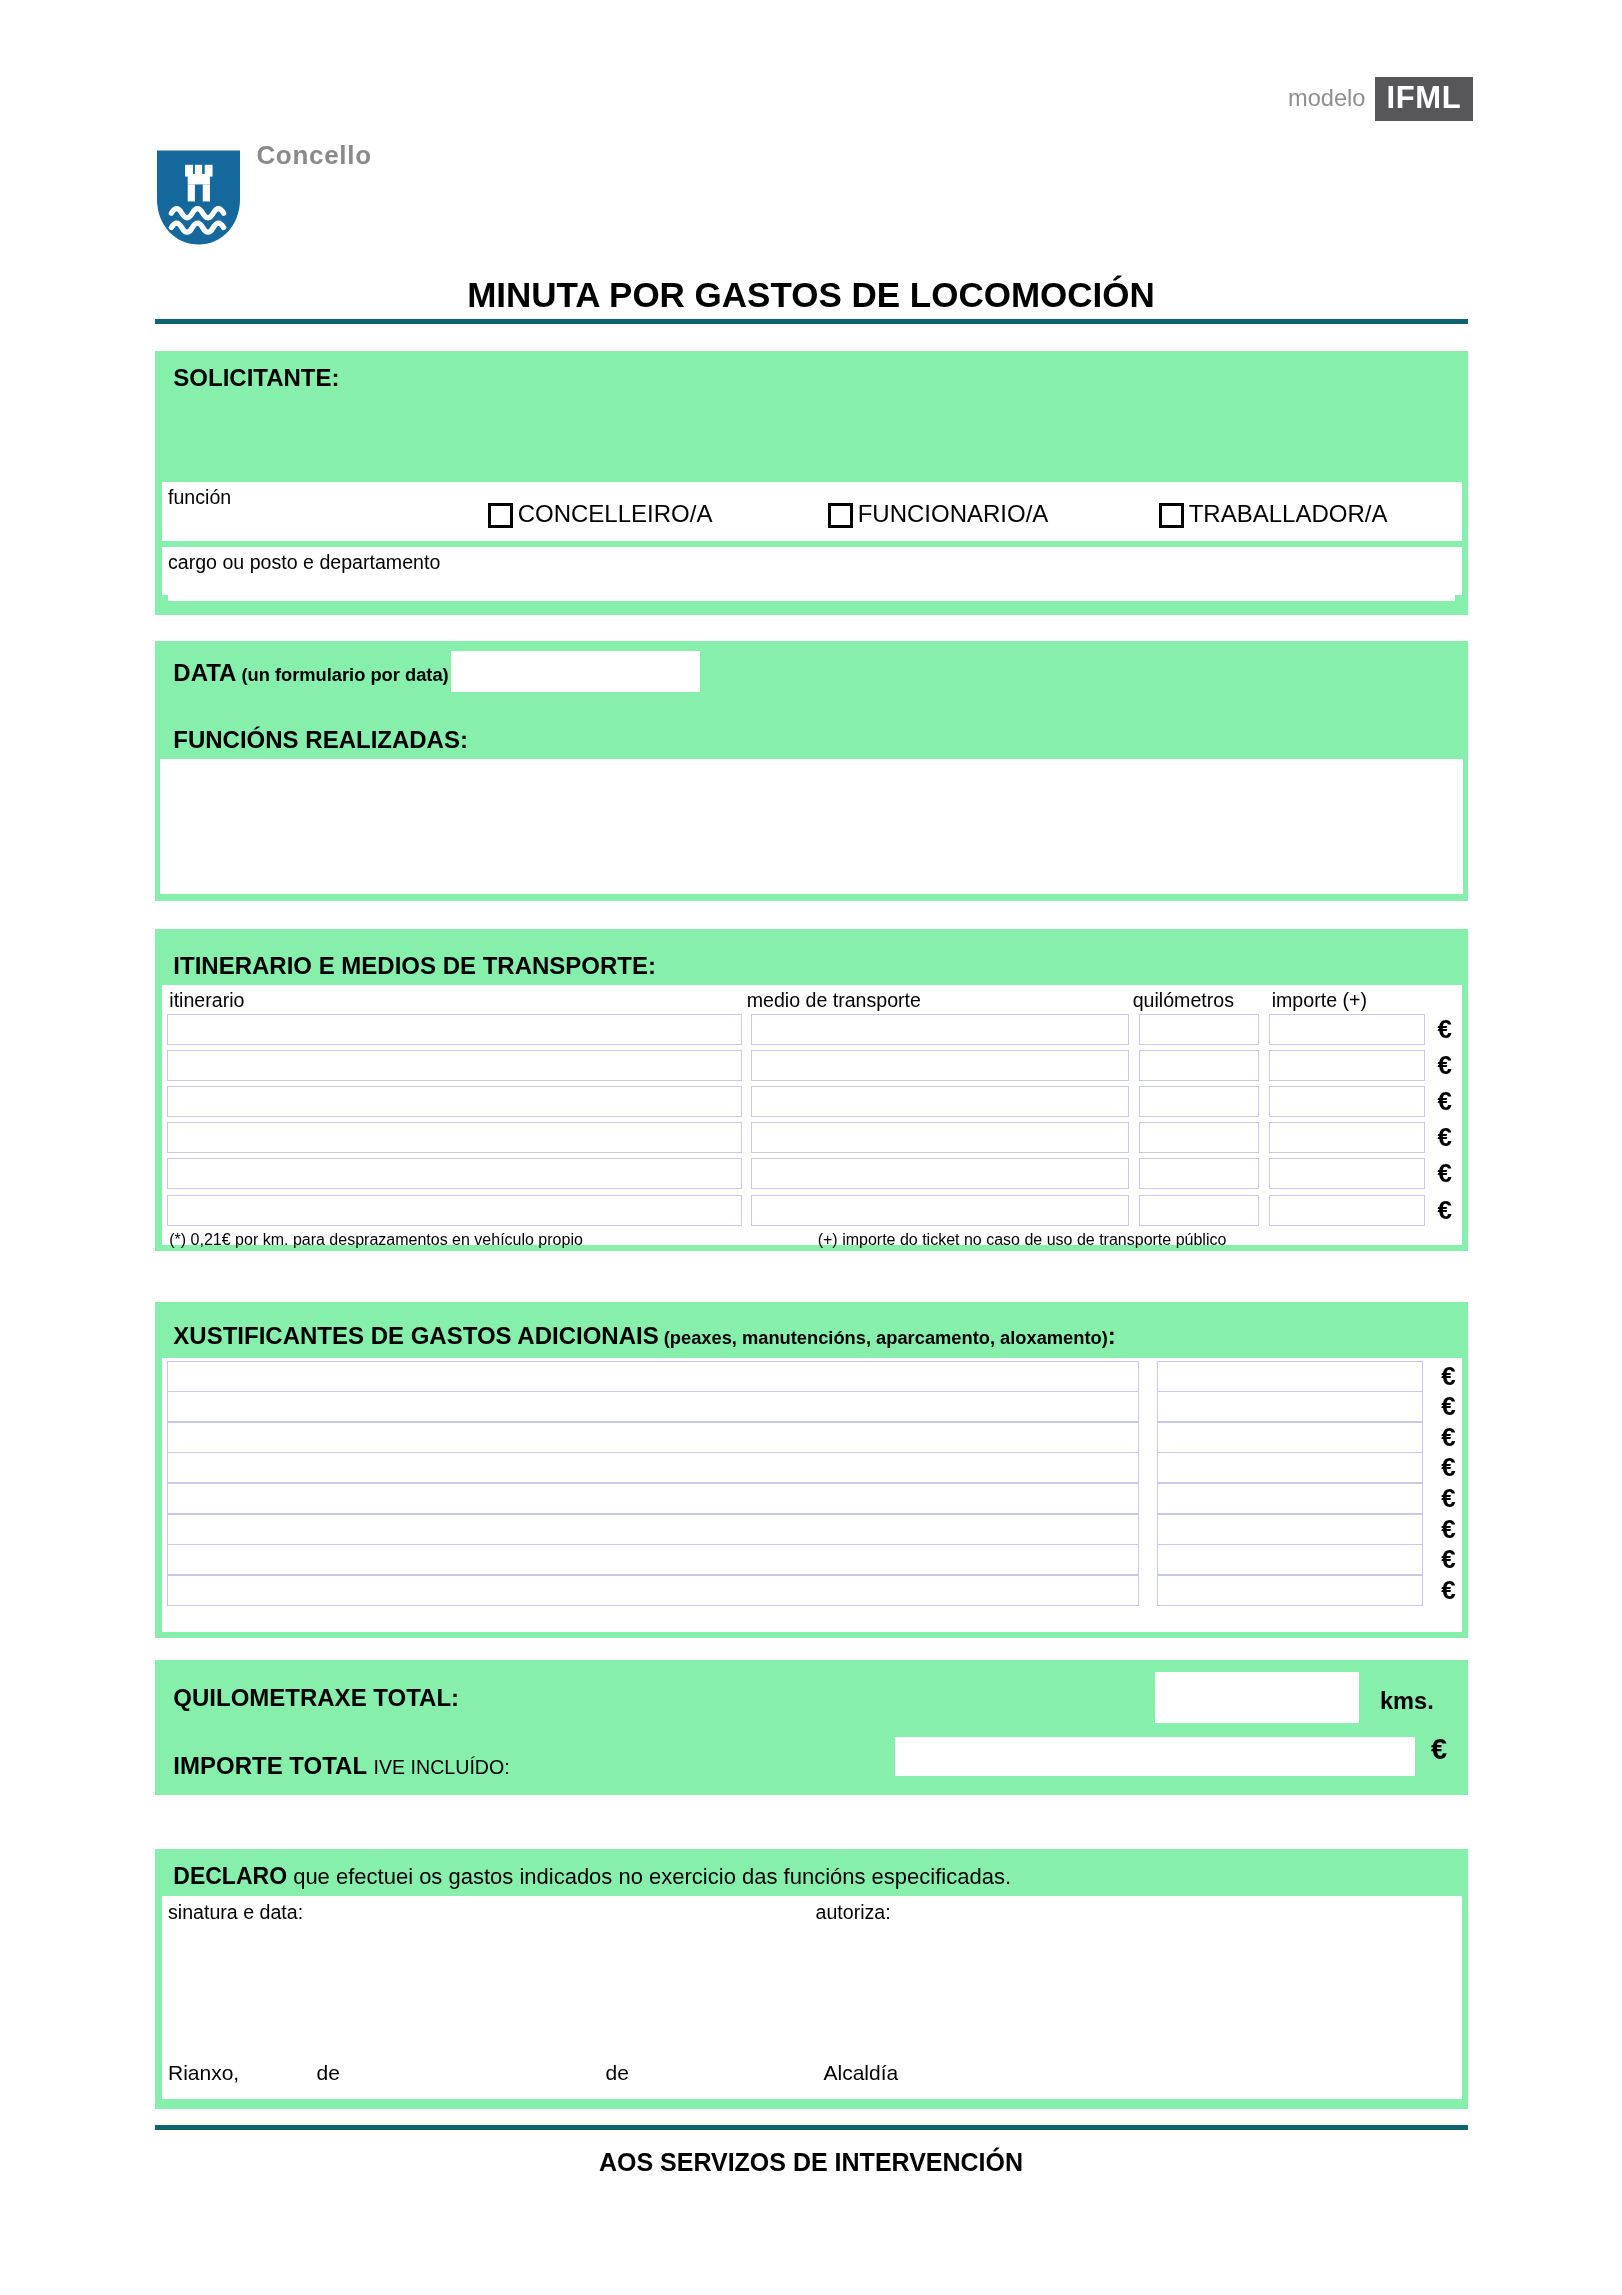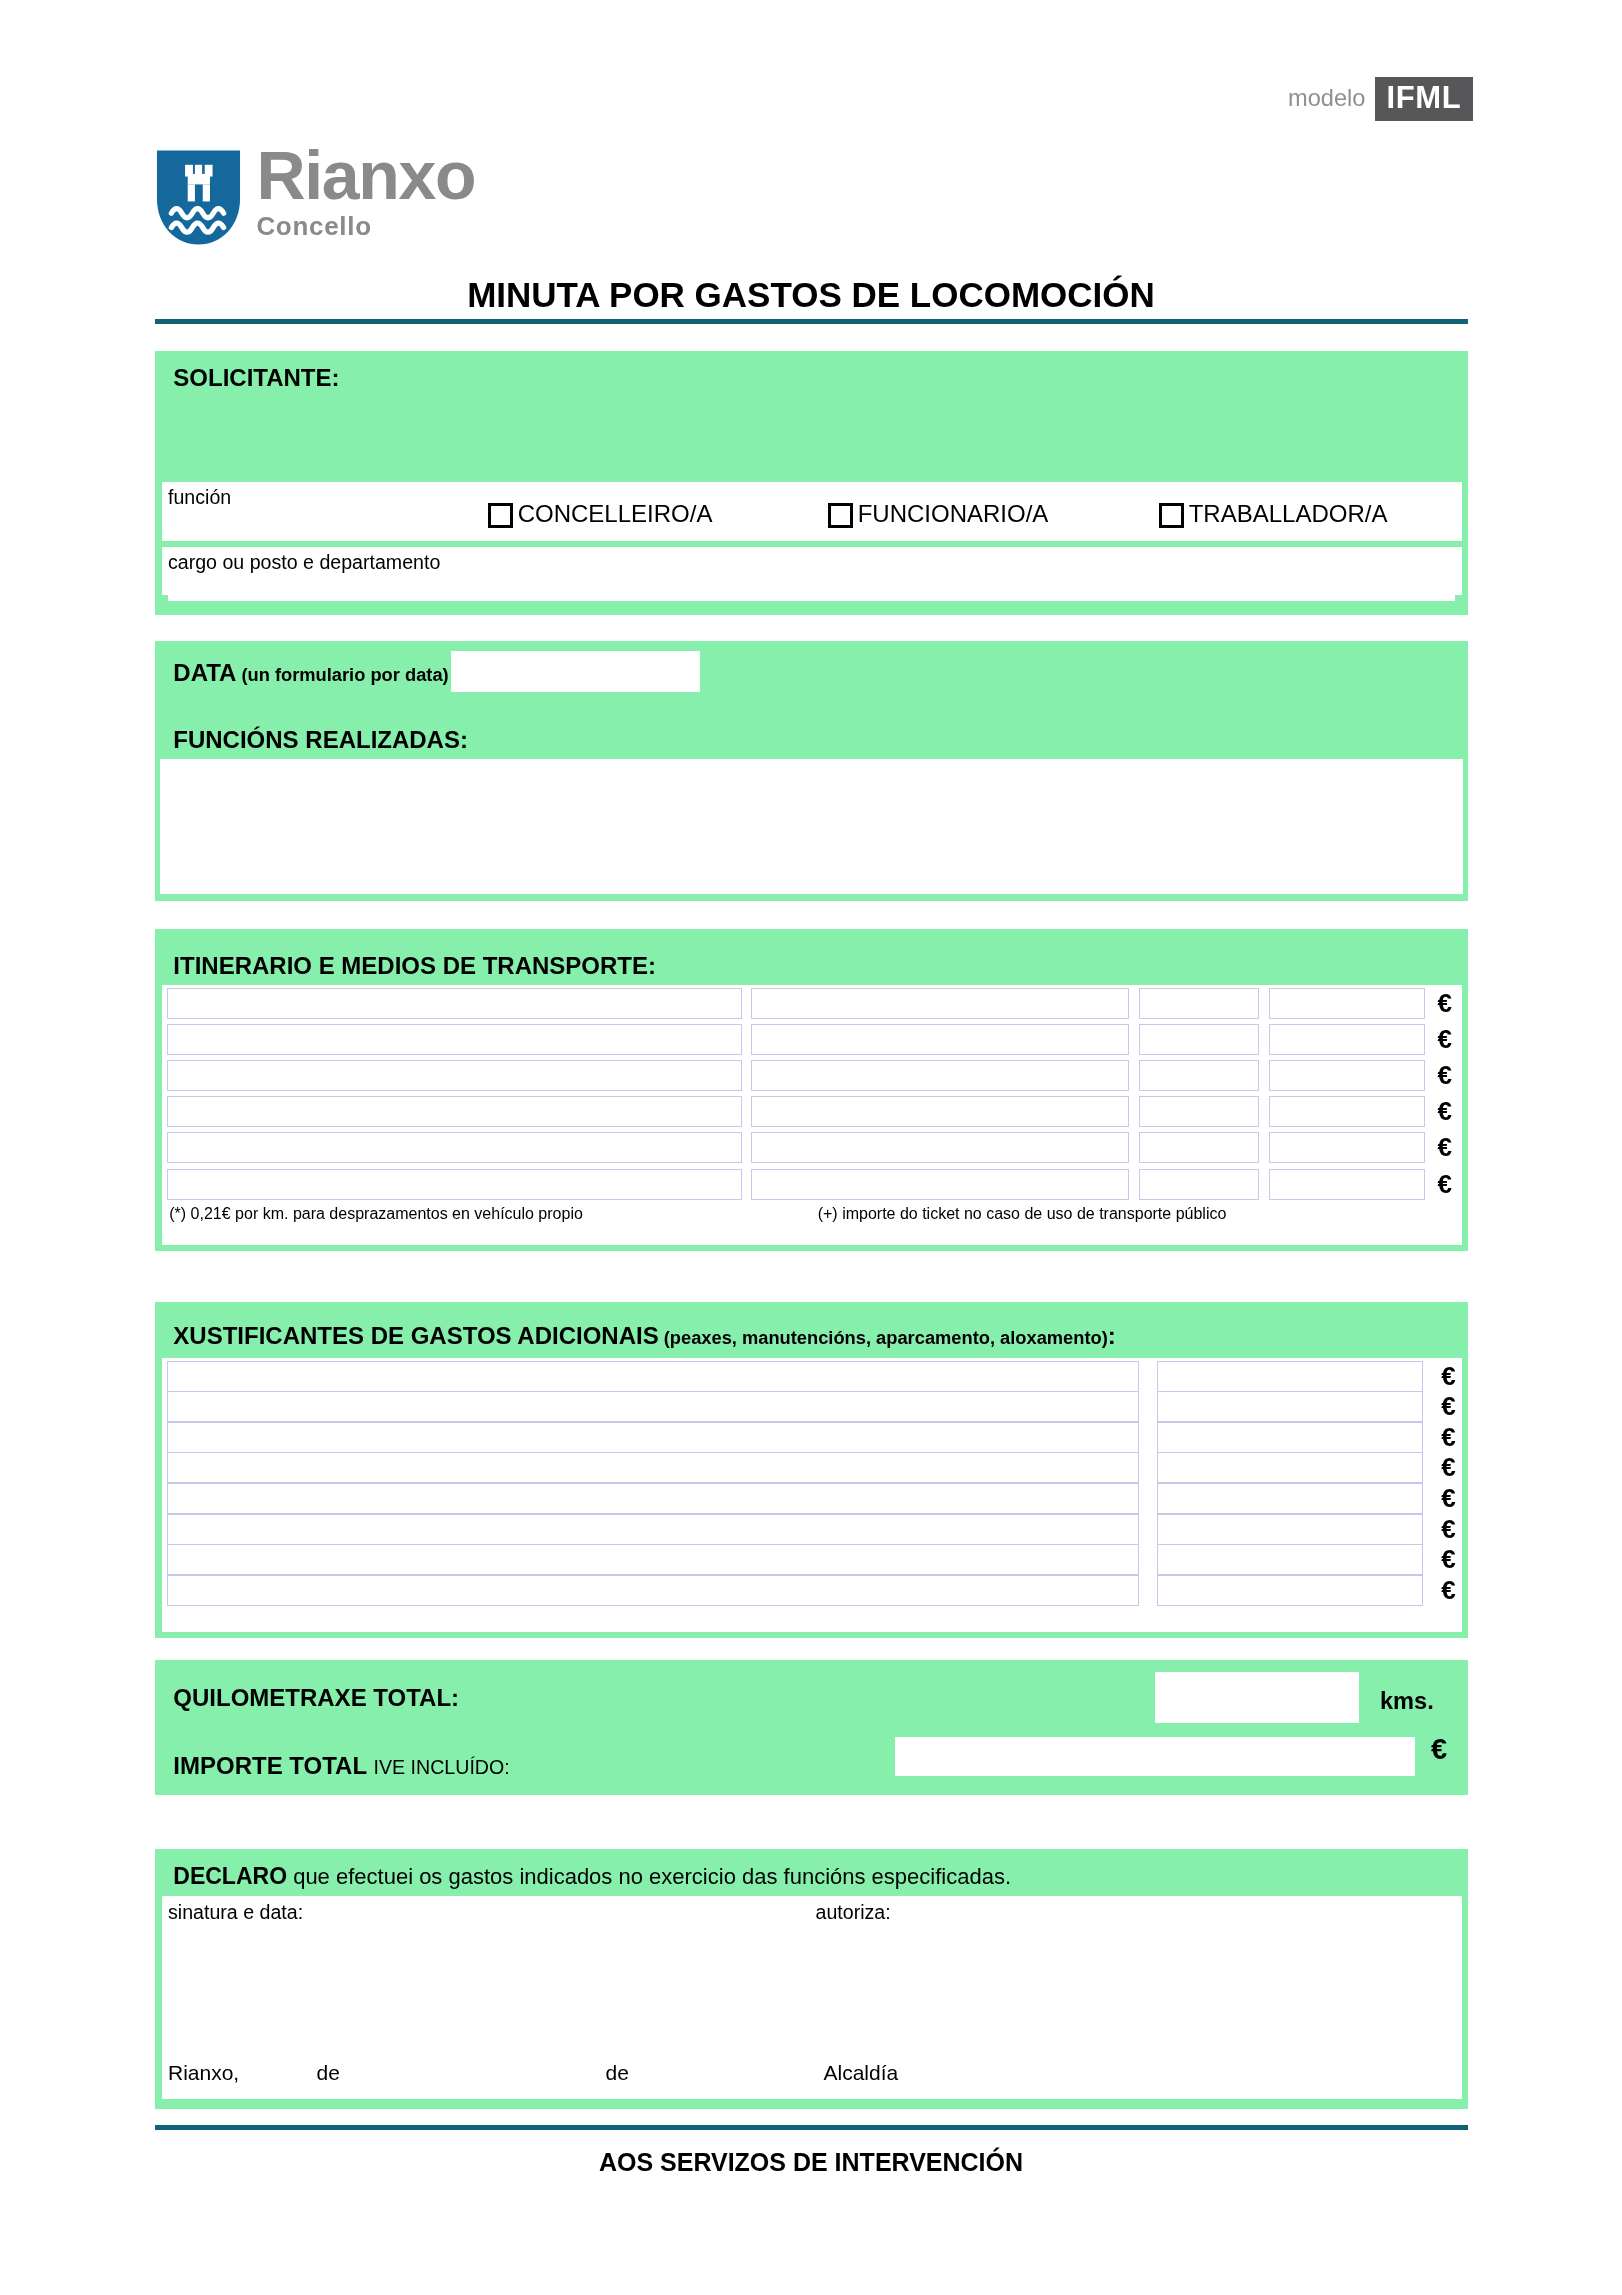--- a/index.html
+++ b/index.html
@@ -138,21 +138,20 @@
       <rect x="61" y="24" width="11" height="18" fill="#fff"></rect>
       <rect x="76" y="24" width="12" height="18" fill="#fff"></rect>
       <rect x="50" y="38" width="34" height="16" fill="#fff"></rect>
       <rect x="50" y="54" width="11" height="26" fill="#fff"></rect>
       <rect x="73" y="54" width="11" height="26" fill="#fff"></rect>
 
       <path d="M25,98 q8,-14 16,0 q8,14 16,0 q8,-14 16,0 q8,14 16,0 q8,-14 16,0" fill="none" stroke="#fff" stroke-width="8" stroke-linecap="round"></path>
       <path d="M25,120 q8,-14 16,0 q8,14 16,0 q8,-14 16,0 q8,14 16,0 q8,-14 16,0" fill="none" stroke="#fff" stroke-width="8" stroke-linecap="round"></path>
     </svg>
     <div class="logo-text">
-      <div class="logo-name">Rianxo</div>
       <div class="logo-sub">Concello</div>
     </div>
   </div>
 
   <div class="title">MINUTA POR GASTOS DE LOCOMOCIÓN</div>
   <div class="title-rule"></div>
 
   <div class="section" id="solicitante">
     <div class="sec-header">SOLICITANTE:</div>
     <div class="white-box row-func">
@@ -181,20 +180,26 @@
       <span class="sec-header">DATA</span><span class="sec-note"> (un formulario por data)</span><span class="sec-header">:</span>
     </div>
     <input class="flat" id="date-input" value="" style="">
     <div class="sec-header" id="funcions-label">FUNCIÓNS REALIZADAS:</div>
     <textarea id="funcions-area" style=""></textarea>
   </div>
 
   <div class="section" id="itinerario">
     <div class="sec-header">ITINERARIO E MEDIOS DE TRANSPORTE:</div>
     <div class="white-box" id="itin-white">
+      <div class="itin-labels">
+        <span class="il-1">itinerario</span>
+        <span class="il-2">medio de transporte</span>
+        <span class="il-3">quilómetros</span>
+        <span class="il-4">importe (+)</span>
+      </div>
       <div class="itin-row">
         <input class="cell" style="">
           <input class="cell" style="">
           <input class="cell" style="">
           <input class="cell" style="">
           <span class="euro">€</span>
       </div>
       <div class="itin-row">
         <input class="cell" style="">
           <input class="cell" style="">

